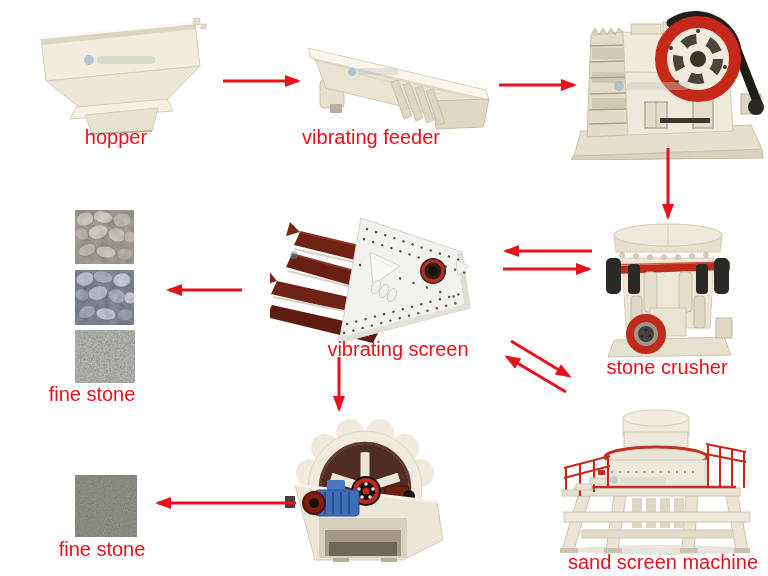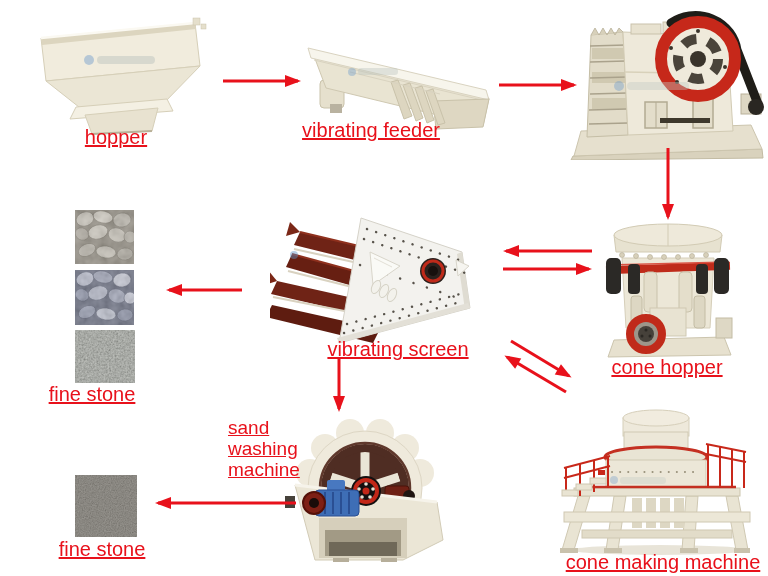--- a/index.html
+++ b/index.html
@@ -1,19 +1,19 @@
 <!DOCTYPE html>
 <html><head>
 <meta charset="utf-8">
 <style>
   html,body{margin:0;padding:0;background:#fff;}
   .stage{position:relative;width:768px;height:576px;background:#ffffff;overflow:hidden;
          font-family:"Liberation Sans",sans-serif;}
   .stage svg{position:absolute;display:block;}
-  .lbl{position:absolute;color:#e8111b;font-size:20px;line-height:21px;white-space:nowrap;text-decoration:underline;}
+  .lbl{position:absolute;color:#e8111b;font-size:20px;line-height:21px;white-space:nowrap;}
   .lbl.center{transform:translateX(-50%);}
   .lbl.wrap{white-space:normal;width:86px;font-size:19px;}
   .arrows{left:0;top:0;pointer-events:none;}
 </style>
 </head>
 <body>
 
 <div class="stage">
 
   <svg style="left:25px;top:12px" width="195" height="125" viewBox="0 0 195 125">
@@ -348,21 +348,20 @@
       <line x1="503" y1="269" x2="589" y2="269" marker-end="url(#ah)"></line>
       <line x1="339" y1="357" x2="339" y2="409" marker-end="url(#ah)"></line>
       <line x1="242" y1="290" x2="169" y2="290" marker-end="url(#ah)"></line>
       <line x1="296" y1="503" x2="158" y2="503" marker-end="url(#ah)"></line>
       <line x1="511" y1="341" x2="569" y2="376" marker-end="url(#ah)"></line>
       <line x1="566" y1="392" x2="507" y2="357" marker-end="url(#ah)"></line>
     </g>
   </svg>
 
   <div class="lbl center" style="left:116px;top:127px">hopper</div>
-  <div class="lbl center" style="left:371px;top:120px">vibrating feeder</div>
-  <div class="lbl center" style="left:667px;top:357px">cone hopper</div>
+  <div class="lbl center" style="left:371px;top:127px">vibrating feeder</div>
+  <div class="lbl center" style="left:667px;top:357px">stone crusher</div>
   <div class="lbl center" style="left:398px;top:339px">vibrating screen</div>
   <div class="lbl center" style="left:92px;top:384px">fine stone</div>
-  <div class="lbl wrap" style="left:228px;top:417px">sand washing machine</div>
   <div class="lbl center" style="left:102px;top:539px">fine stone</div>
-  <div class="lbl center" style="left:663px;top:552px">cone making machine</div>
+  <div class="lbl center" style="left:663px;top:552px">sand screen machine</div>
 
 </div>
 
 </body></html>

